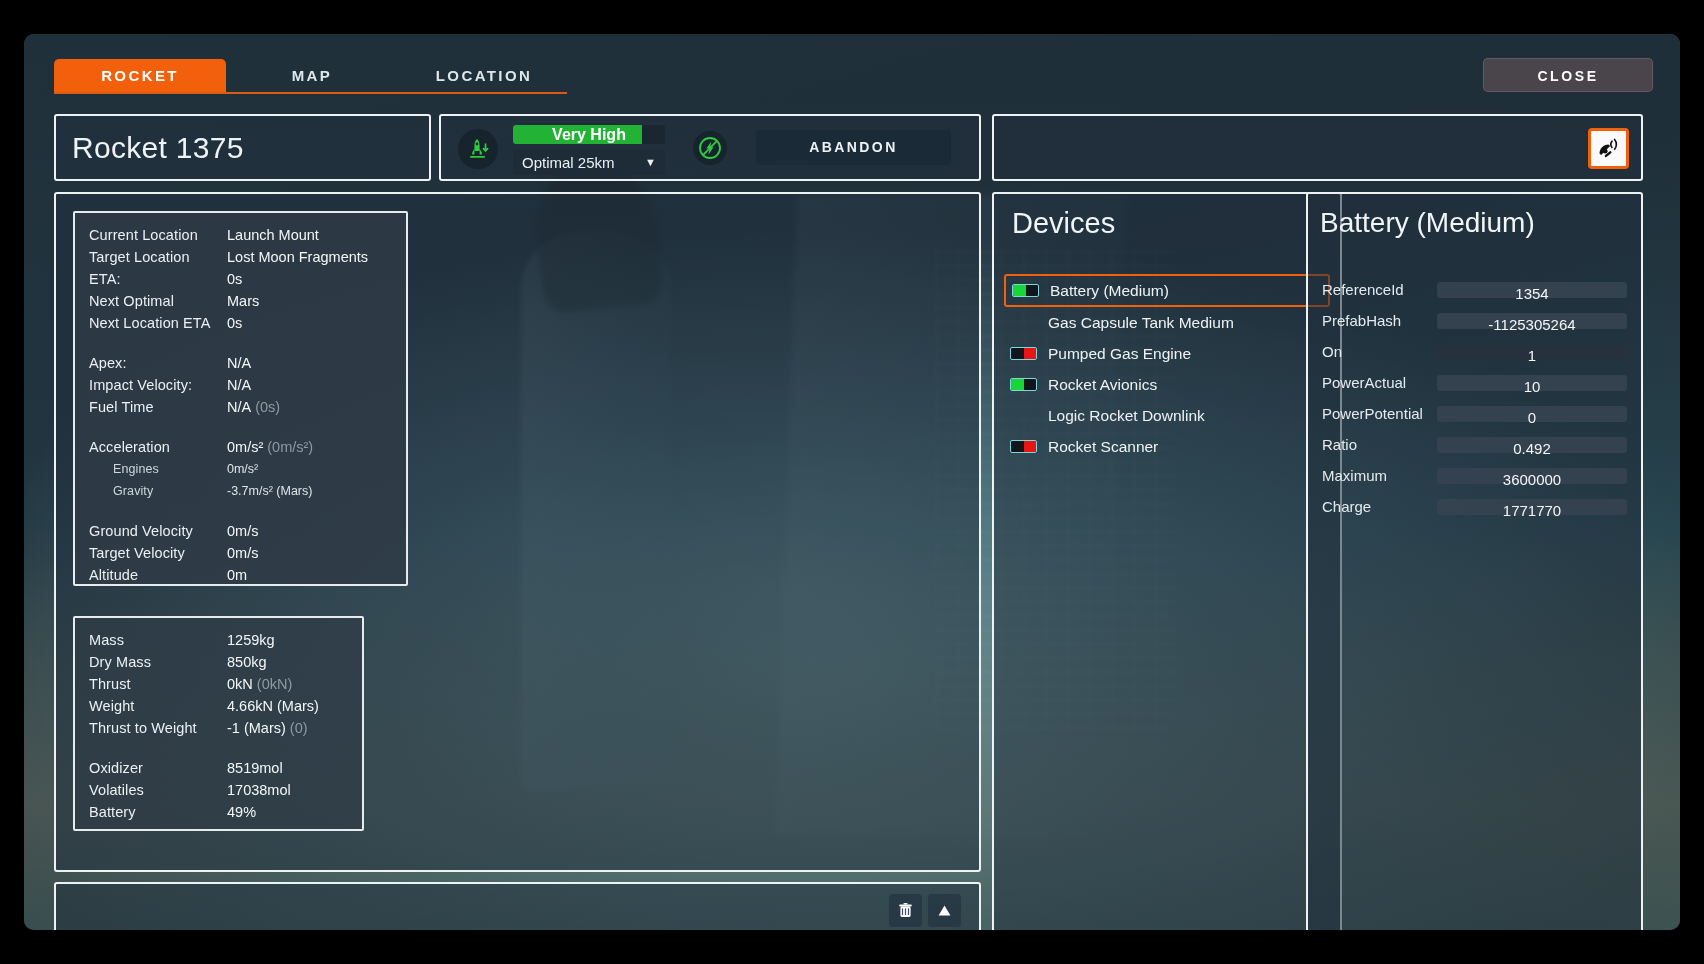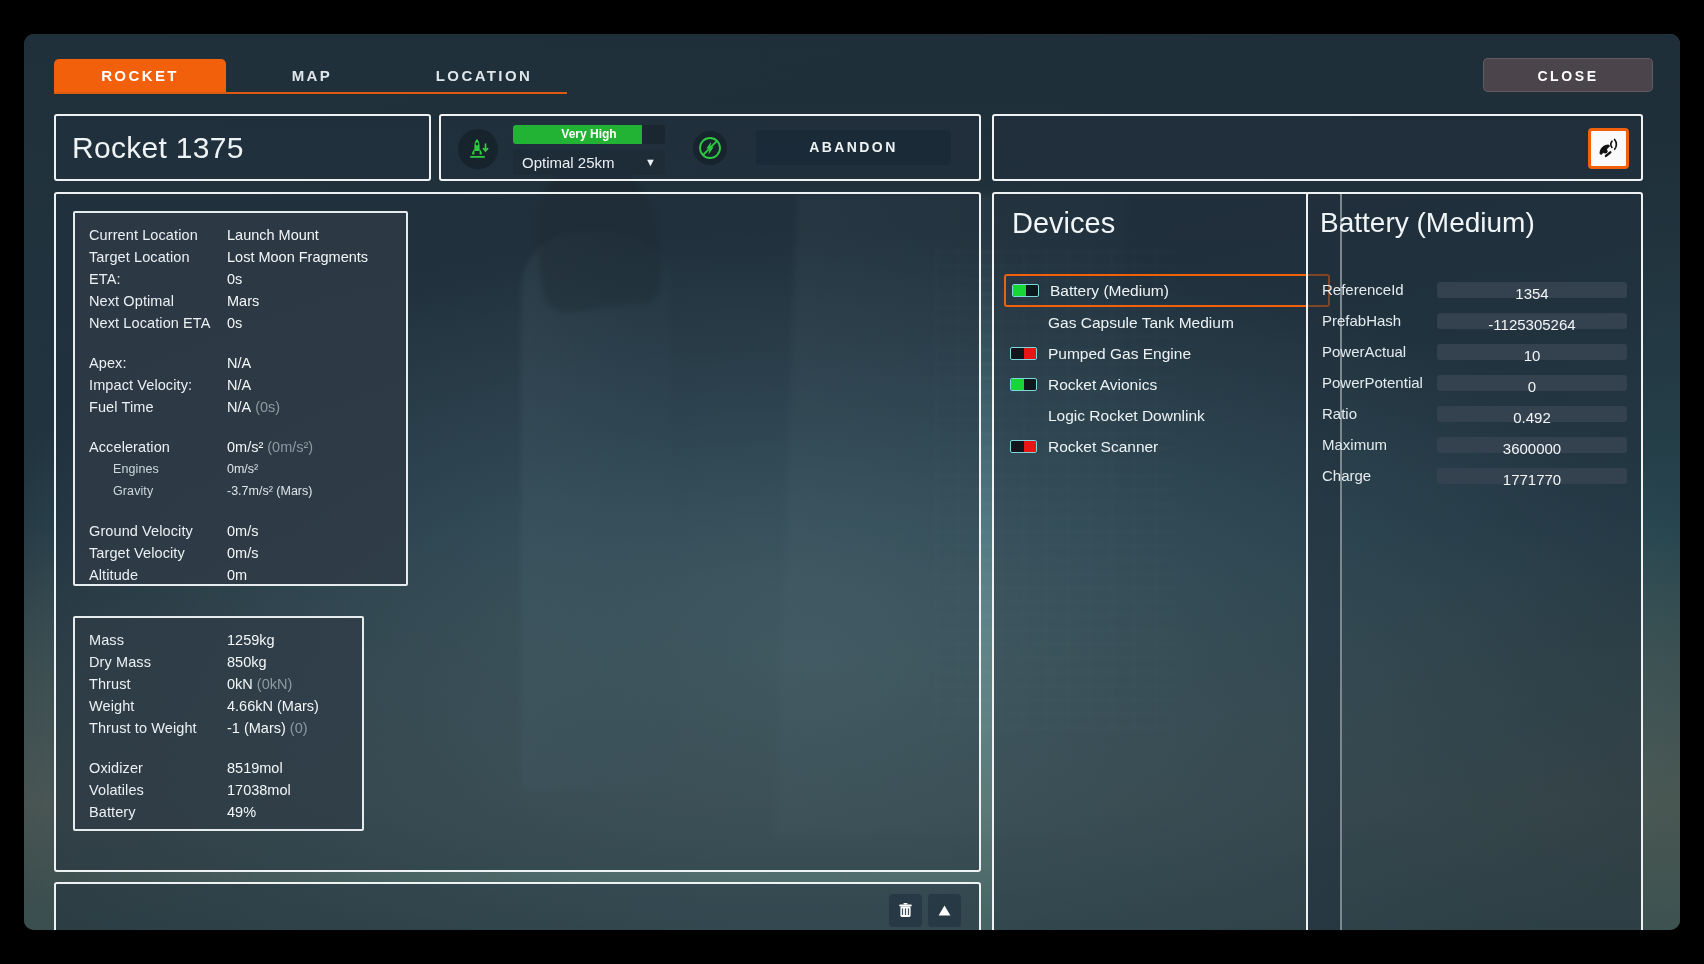--- a/index.html
+++ b/index.html
@@ -120,21 +120,21 @@
   #signal-bar-wrap{
     position:absolute; left:72px; top:9px; width:152px; height:19px;
     background:rgba(26,38,48,.9); border-radius:3px; overflow:hidden;
   }
   #signal-bar-fill{
     position:absolute; left:0; top:0; bottom:0; width:85%;
     background:#23b334;
   }
   #signal-bar-label{
     position:absolute; inset:0; line-height:19px; text-align:center;
-    font-size:12px; font-weight:bold; color:#fff;
+    font-size:16px; font-weight:bold; color:#fff;
   }
   #altitude-select{
     position:absolute; left:72px; top:33px; width:152px; height:26px;
     background:rgba(30,44,56,.96); border-radius:4px;
     display:flex; align-items:center; justify-content:space-between;
     padding:0 9px; cursor:pointer;
   }
   #altitude-select .val{ font-size:15px; color:#eaf0f3; }
   #altitude-select .caret{ font-size:11px; color:#eaf0f3; }
   #power-icon{
@@ -458,20 +458,24 @@
     <div id="props-list">
       <div class="prop-row">
         <span class="prop-key">ReferenceId</span>
         <span class="prop-val">1354</span>
       </div>
       <div class="prop-row">
         <span class="prop-key">PrefabHash</span>
         <span class="prop-val">-1125305264</span>
       </div>
       <div class="prop-row">
+        <span class="prop-key">On</span>
+        <span class="prop-val dark">1</span>
+      </div>
+      <div class="prop-row">
         <span class="prop-key">PowerActual</span>
         <span class="prop-val">10</span>
       </div>
       <div class="prop-row">
         <span class="prop-key">PowerPotential</span>
         <span class="prop-val">0</span>
       </div>
       <div class="prop-row">
         <span class="prop-key">Ratio</span>
         <span class="prop-val">0.492</span>

